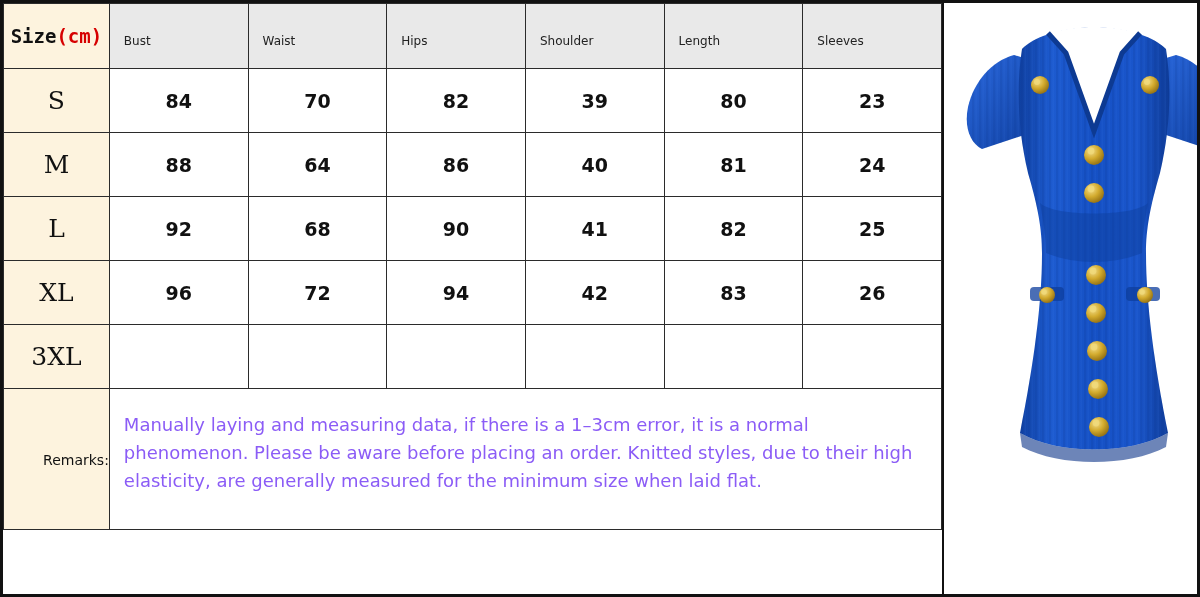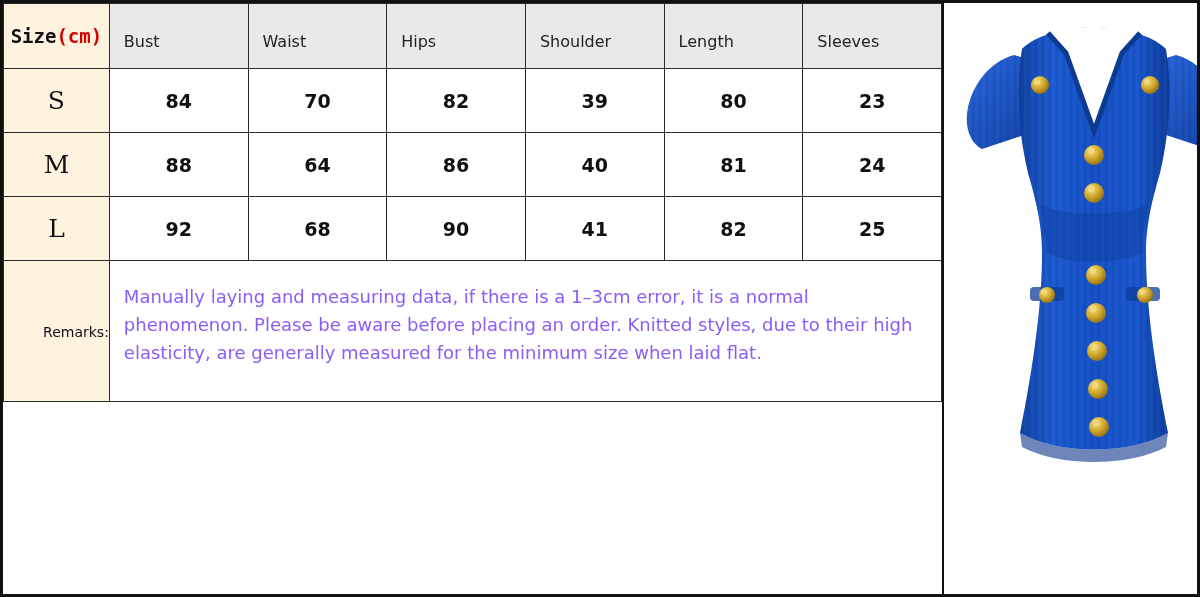--- a/index.html
+++ b/index.html
@@ -69,21 +69,21 @@
   .hdr-size .sz-unit {
     color: #d60000;
   }
   .hdr-col {
     text-align: left;
   }
   .hdr-col .hdr-text {
     display: block;
     padding-left: 14px;
     padding-top: 10px;
-    font-size: 16px;
+    font-size: 12px;
     color: #222;
     font-family: "DejaVu Sans", sans-serif;
     font-weight: normal;
   }
   .data-row td {
     height: 63px;
     text-align: center;
     vertical-align: middle;
     font-size: 19px;
     font-weight: bold;
@@ -202,20 +202,38 @@
             <td>24</td>
           </tr>
           <tr class="data-row">
             <td class="size-cell">L</td>
             <td>92</td>
             <td>68</td>
             <td>90</td>
             <td>41</td>
             <td>82</td>
             <td>25</td>
+          </tr>
+          <tr class="data-row">
+            <td class="size-cell">XL</td>
+            <td>96</td>
+            <td>72</td>
+            <td>94</td>
+            <td>42</td>
+            <td>83</td>
+            <td>26</td>
+          </tr>
+          <tr class="data-row">
+            <td class="size-cell">3XL</td>
+            <td></td>
+            <td></td>
+            <td></td>
+            <td></td>
+            <td></td>
+            <td></td>
           </tr>
           <tr class="remarks-row">
             <td class="remarks-label-cell">
               <span class="remarks-label">Remarks:</span>
             </td>
             <td class="remarks-text-cell" colspan="6">
               <span class="remarks-text">Manually laying and measuring data, if there is a 1–3cm error, it is a normal phenomenon. Please be aware before placing an order. Knitted styles, due to their high elasticity, are generally measured for the minimum size when laid flat.</span>
             </td>
           </tr>
         </tbody>

